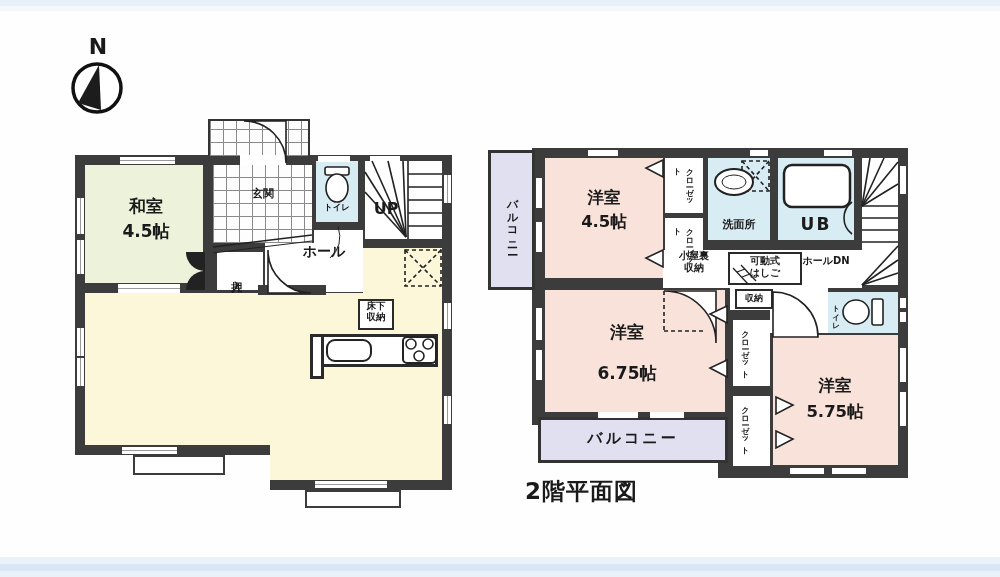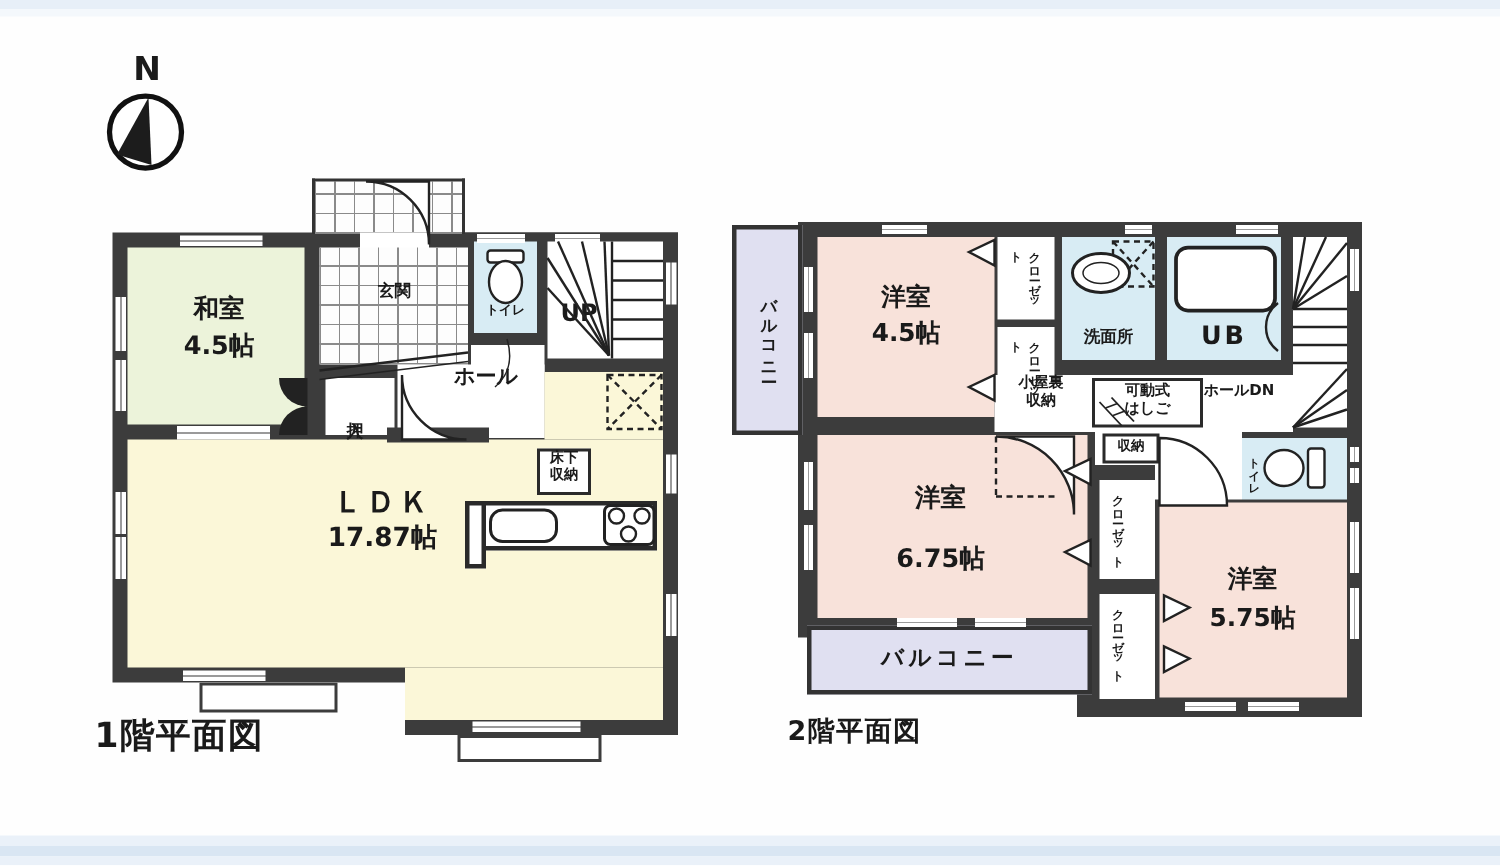--- a/index.html
+++ b/index.html
@@ -62,23 +62,20 @@
     <span>収納</span>
   </div>
 
   <div class="lbl" style="left:96px;top:197px;width:100px;font-size:17px;">和室</div>
   <div class="lbl" style="left:92px;top:222px;width:108px;font-size:17px;">4.5帖</div>
   <div class="lbl" style="left:228px;top:188px;width:70px;font-size:11px;">玄関</div>
   <div class="lbl vt" style="left:229px;top:254px;height:36px;font-size:11px;font-weight:700;">押入</div>
   <div class="lbl" style="left:316px;top:203px;width:42px;font-size:8.5px;">トイレ</div>
   <div class="lbl" style="left:288px;top:243px;width:72px;font-size:14px;">ホール</div>
   <div class="lbl" style="left:367px;top:200px;width:38px;font-size:16px;font-weight:600;">UP</div>
-  <div class="lbl" style="left:190px;top:323px;width:130px;font-size:20px;letter-spacing:2px;">ＬＤＫ</div>
-  <div class="lbl" style="left:190px;top:349px;width:130px;font-size:17.5px;">17.87帖</div>
-  <div class="lbl" style="left:63px;top:478px;width:170px;text-align:left;font-size:23px;font-weight:600;letter-spacing:1px;">1階平面図</div>
 
   <div class="winH" style="left:120px;top:157px;width:55px;height:7px;"></div>
   <div class="winH" style="left:318px;top:156px;width:32px;height:6px;"></div>
   <div class="winH" style="left:370px;top:156px;width:30px;height:6px;"></div>
   <div class="winV" style="left:77px;top:198px;width:7px;height:36px;"></div>
   <div class="winV" style="left:77px;top:240px;width:7px;height:34px;"></div>
   <div class="winV" style="left:77px;top:328px;width:7px;height:28px;"></div>
   <div class="winV" style="left:77px;top:358px;width:7px;height:28px;"></div>
   <div class="winV" style="left:444px;top:175px;width:7px;height:28px;"></div>
   <div class="winV" style="left:444px;top:303px;width:7px;height:26px;"></div>
@@ -139,21 +136,21 @@
   <div class="lbl" style="left:585px;top:323px;width:84px;font-size:17px;">洋室</div>
   <div class="lbl" style="left:577px;top:364px;width:100px;font-size:17px;">6.75帖</div>
   <div class="closet-lbl" style="left:738px;top:324px;height:58px;">
     <span>クロー</span><span>ゼット</span>
   </div>
   <div class="closet-lbl" style="left:738px;top:400px;height:62px;">
     <span>クロー</span><span>ゼット</span>
   </div>
   <div class="lbl" style="left:804px;top:377px;width:62px;font-size:16.5px;">洋室</div>
   <div class="lbl" style="left:794px;top:403px;width:82px;font-size:16.5px;">5.75帖</div>
-  <div class="lbl" style="left:525px;top:478px;width:170px;text-align:left;font-size:18px;font-weight:600;letter-spacing:1px;">2階平面図</div>
+  <div class="lbl" style="left:525px;top:478px;width:170px;text-align:left;font-size:23px;font-weight:600;letter-spacing:1px;">2階平面図</div>
 
   <div class="winH" style="left:588px;top:150px;width:30px;height:6px;"></div>
   <div class="winH" style="left:750px;top:150px;width:18px;height:6px;"></div>
   <div class="winH" style="left:824px;top:150px;width:28px;height:6px;"></div>
   <div class="winV" style="left:536px;top:178px;width:6px;height:30px;"></div>
   <div class="winV" style="left:536px;top:222px;width:6px;height:30px;"></div>
   <div class="winV" style="left:536px;top:308px;width:6px;height:32px;"></div>
   <div class="winV" style="left:536px;top:350px;width:6px;height:30px;"></div>
   <div class="winH" style="left:598px;top:412px;width:40px;height:6px;"></div>
   <div class="winH" style="left:650px;top:412px;width:34px;height:6px;"></div>

